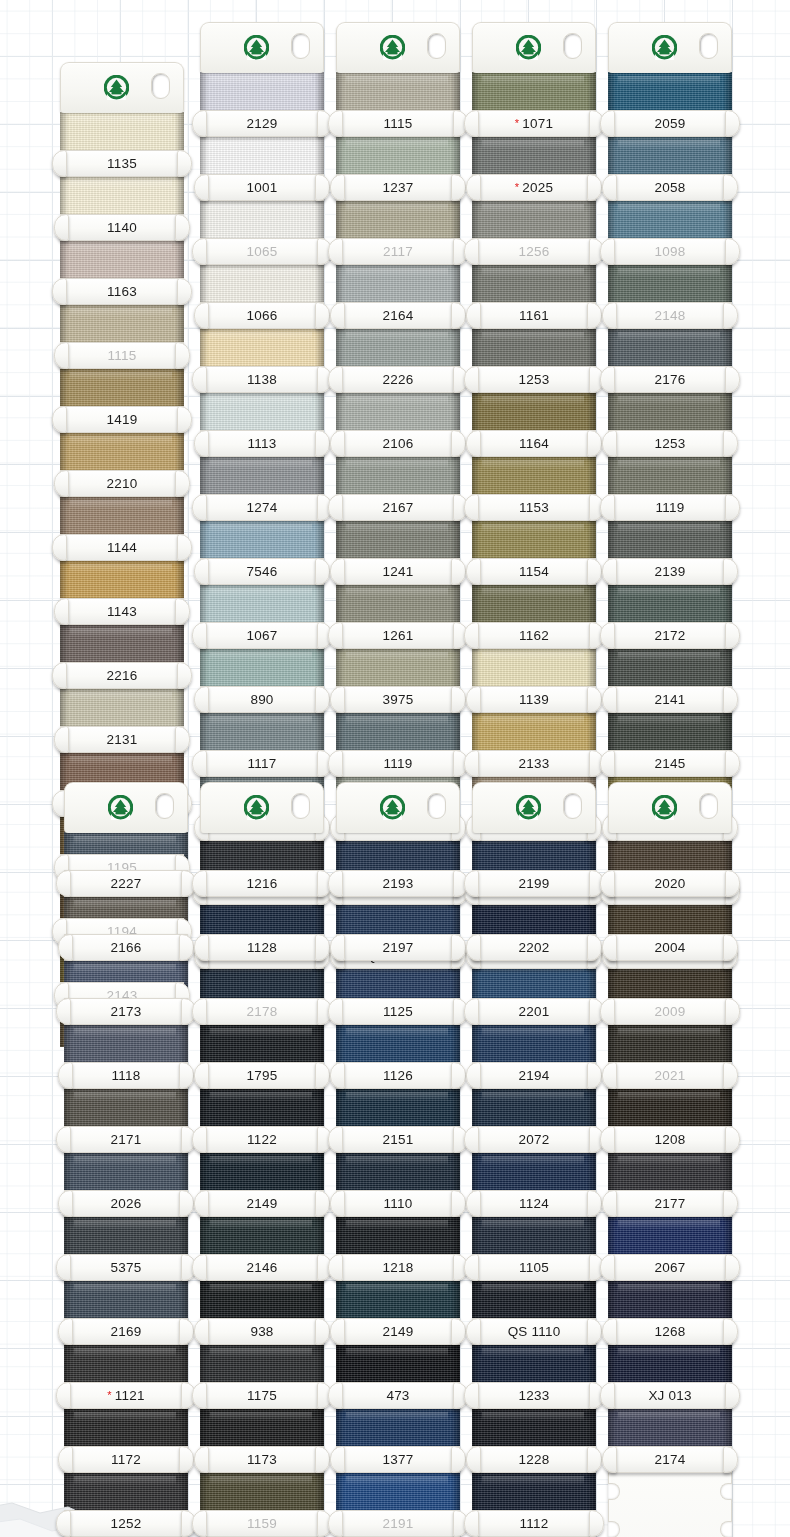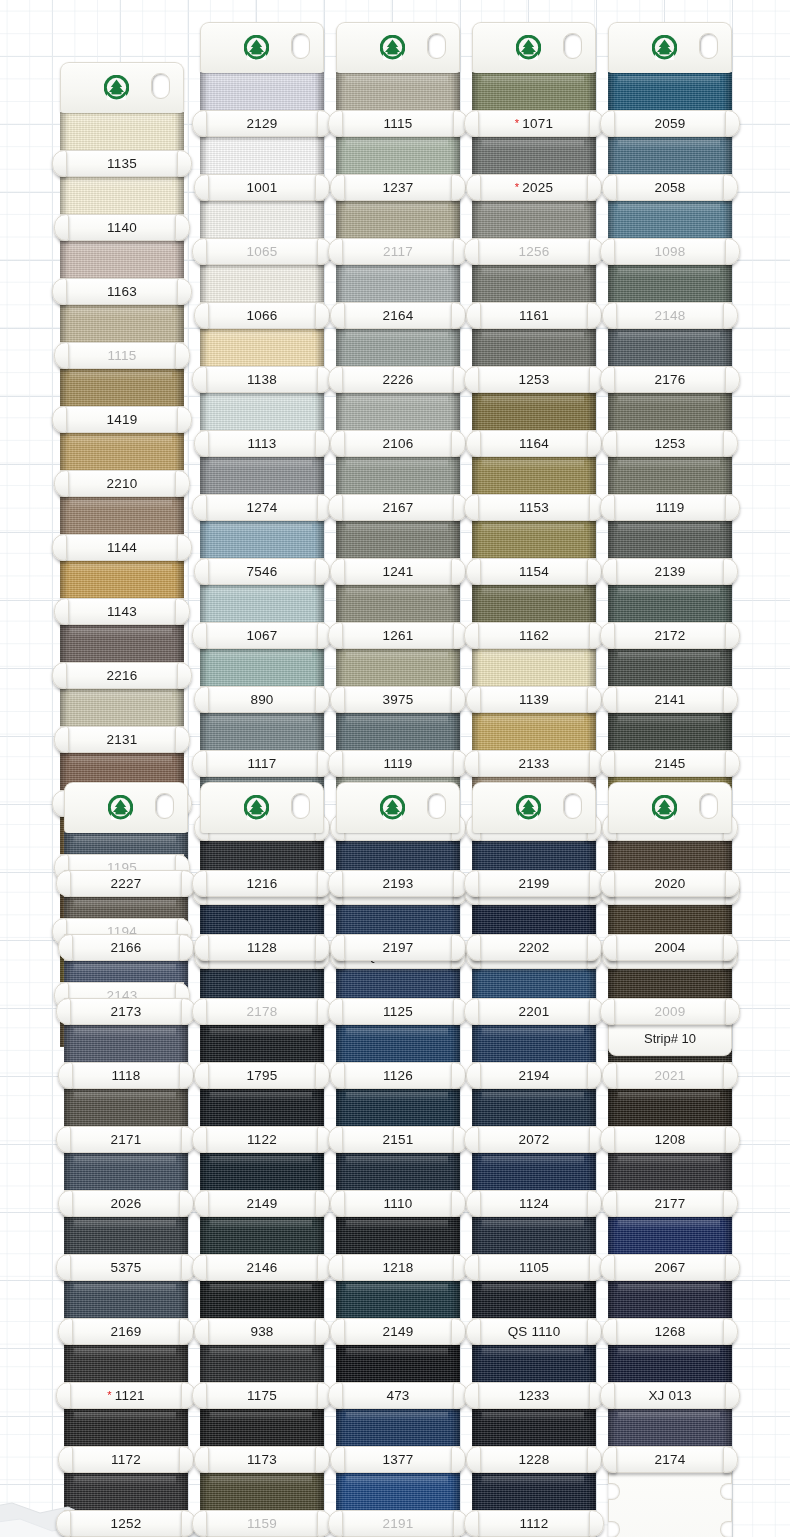--- a/index.html
+++ b/index.html
@@ -1010,24 +1010,20 @@
         <span class="lobe-l"></span>
         <span class="lobe-r"></span>
         <span class="txt">1219</span>
       </div>
       <div class="band" style="background: rgb(63, 68, 51);">
         <div class="weave"></div>
         <div class="shadeL"></div>
         <div class="shadeR"></div>
         <div class="glow"></div>
       </div>
-      <div class="foot">
-        <div class="lastnum">XJ 015</div>
-        <div class="striplabel">Strip# 10</div>
-      </div>
     </div>
     <div class="strip" style="left: 64px; top: 782px;">
       <div class="head">
         <div class="logo"><svg viewBox="0 0 40 40" width="25" height="25">
             <circle cx="20" cy="20" r="18" fill="none" stroke="#1a7a3c" stroke-width="5"></circle>
             <path d="M20 7 L29 19 L11 19 Z" fill="#1a7a3c"></path>
             <path d="M20 13 L32 27 L8 27 Z" fill="#1a7a3c"></path>
             <rect x="12" y="26" width="16" height="5" fill="#1a7a3c"></rect>
             <path d="M5 30 A17 17 0 0 0 35 30 L35 40 L5 40 Z" fill="#ffffff"></path>
             <path d="M6 28 A16 16 0 0 0 34 28" fill="none" stroke="#1a7a3c" stroke-width="4"></path>

